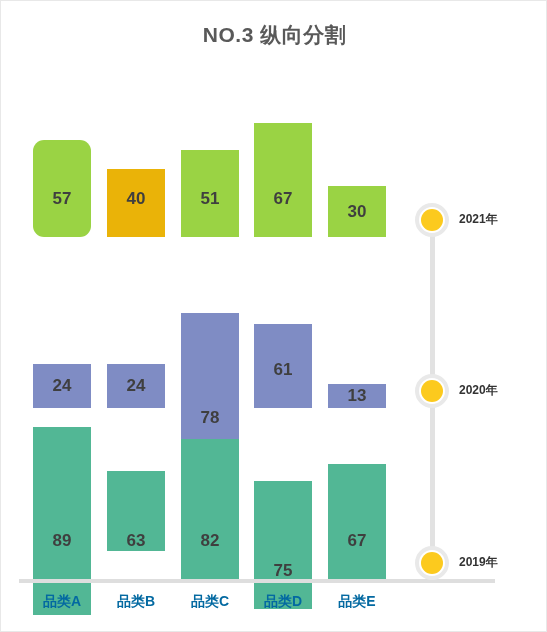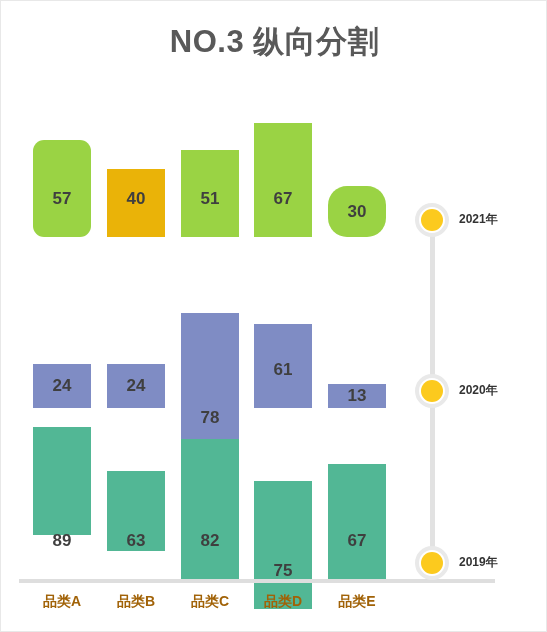--- a/index.html
+++ b/index.html
@@ -19,21 +19,21 @@
     box-sizing: border-box;
     overflow: hidden;
   }
   
   #chart-title {
     position: absolute;
     left: 0;
     top: 20px;
     width: 547px;
     text-align: center;
-    font-size: 31px;
+    font-size: 21px;
     font-weight: bold;
     color: #595959;
     letter-spacing: 0.5px;
   }
   
   #plot-area {
     position: absolute;
     left: 0;
     top: 0;
     width: 410px;
@@ -61,21 +61,21 @@
     height: 4px;
     background: #dedede;
   }
   .cat-label {
     position: absolute;
     top: 592px;
     width: 58px;
     text-align: center;
     font-size: 14px;
     font-weight: bold;
-    color: #a16207;
+    color: #0369a1;
   }
   
   #timeline {
     position: absolute;
     left: 412px;
     top: 0;
     width: 135px;
     height: 632px;
   }
   #timeline-line {
@@ -129,39 +129,39 @@
       </div>
       <div class="bar" style="left: 106px; top: 168px; width: 58px; height: 68px; background: #eab308;">
         <div class="bar-value" style="top: 20px;">40</div>
       </div>
       <div class="bar" style="left: 180px; top: 149px; width: 58px; height: 87px; background: rgb(154, 211, 68);">
         <div class="bar-value" style="top: 39px;">51</div>
       </div>
       <div class="bar" style="left: 253px; top: 122px; width: 58px; height: 114px; background: rgb(154, 211, 68);">
         <div class="bar-value" style="top: 66px;">67</div>
       </div>
-      <div class="bar" style="left: 327px; top: 185px; width: 58px; height: 51px; background: rgb(154, 211, 68); border-radius: 19px;">
+      <div class="bar" style="left: 327px; top: 185px; width: 58px; height: 51px; background: rgb(154, 211, 68);">
         <div class="bar-value" style="top: 16px;">30</div>
       </div>
       <div class="bar" style="left: 32px; top: 363px; width: 58px; height: 44px; background: rgb(127, 140, 196);">
         <div class="bar-value" style="top: 12px;">24</div>
       </div>
       <div class="bar" style="left: 106px; top: 363px; width: 58px; height: 44px; background: rgb(127, 140, 196);">
         <div class="bar-value" style="top: 12px;">24</div>
       </div>
       <div class="bar" style="left: 180px; top: 264px; width: 58px; height: 143px; background: rgb(127, 140, 196); margin-top: 48px;">
         <div class="bar-value" style="top: 95px;">78</div>
       </div>
       <div class="bar" style="left: 253px; top: 323px; width: 58px; height: 84px; background: rgb(127, 140, 196);">
         <div class="bar-value" style="top: 36px;">61</div>
       </div>
       <div class="bar" style="left: 327px; top: 383px; width: 58px; height: 24px; background: rgb(127, 140, 196);">
         <div class="bar-value" style="top: 2px;">13</div>
       </div>
-      <div class="bar" style="left: 32px; top: 426px; width: 58px; height: 108px; background: rgb(82, 183, 149);">
+      <div class="bar" style="left: 32px; top: 426px; width: 58px; height: 188px; background: rgb(82, 183, 149);">
         <div class="bar-value" style="top: 104px;">89</div>
       </div>
       <div class="bar" style="left: 106px; top: 470px; width: 58px; height: 80px; background: rgb(82, 183, 149);">
         <div class="bar-value" style="top: 60px;">63</div>
       </div>
       <div class="bar" style="left: 180px; top: 438px; width: 58px; height: 140px; background: rgb(82, 183, 149);">
         <div class="bar-value" style="top: 92px;">82</div>
       </div>
       <div class="bar" style="left: 253px; top: 450px; width: 58px; height: 128px; background: rgb(82, 183, 149); margin-top: 30px;">
         <div class="bar-value" style="top: 80px;">75</div>

